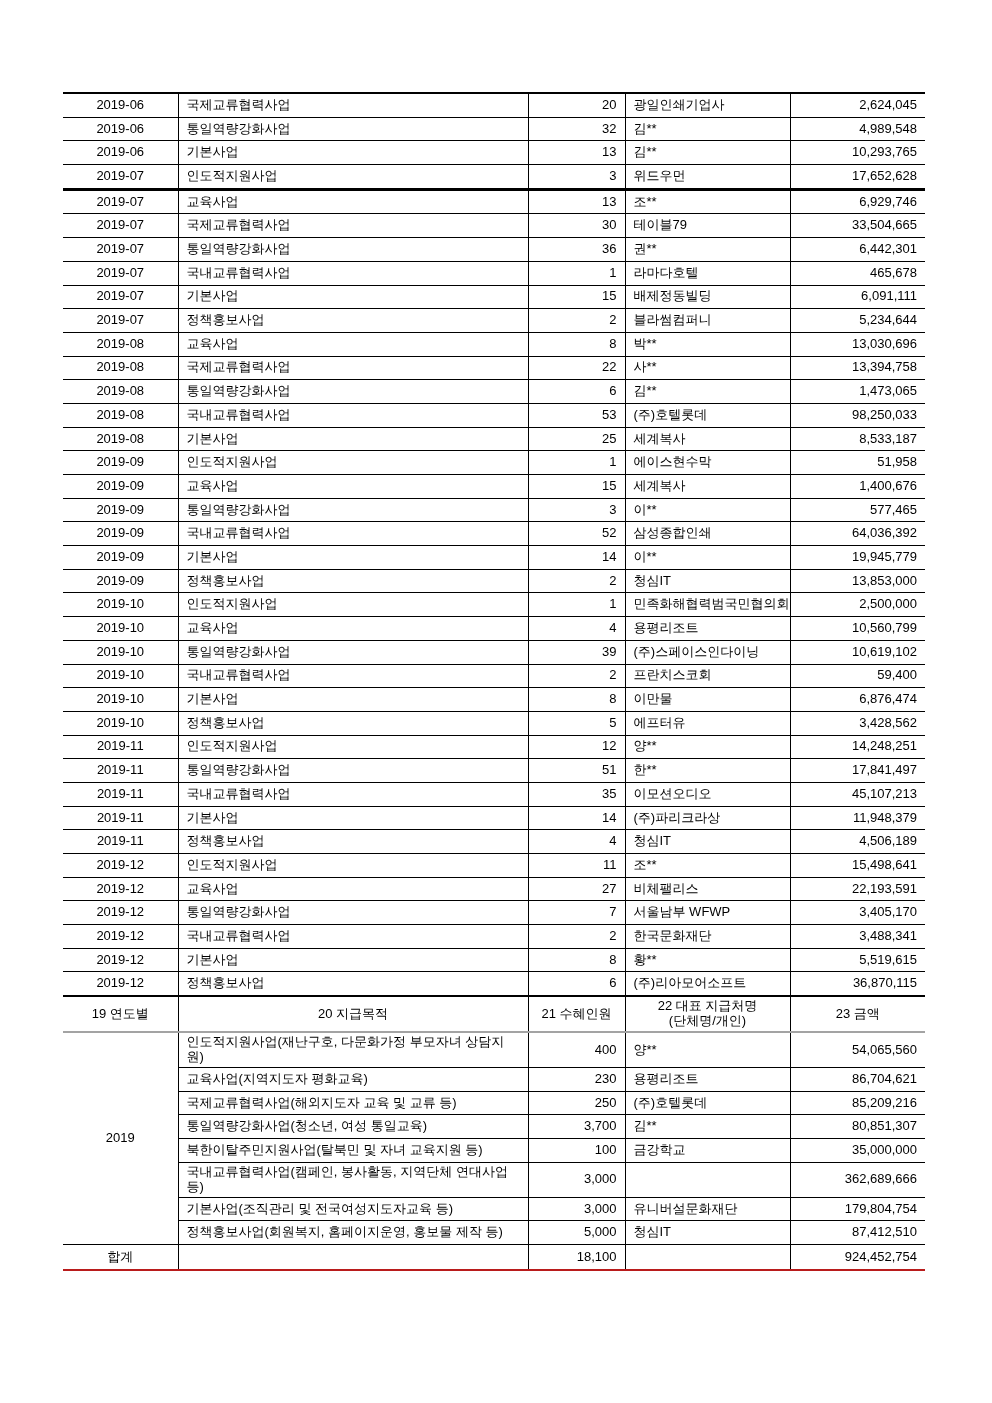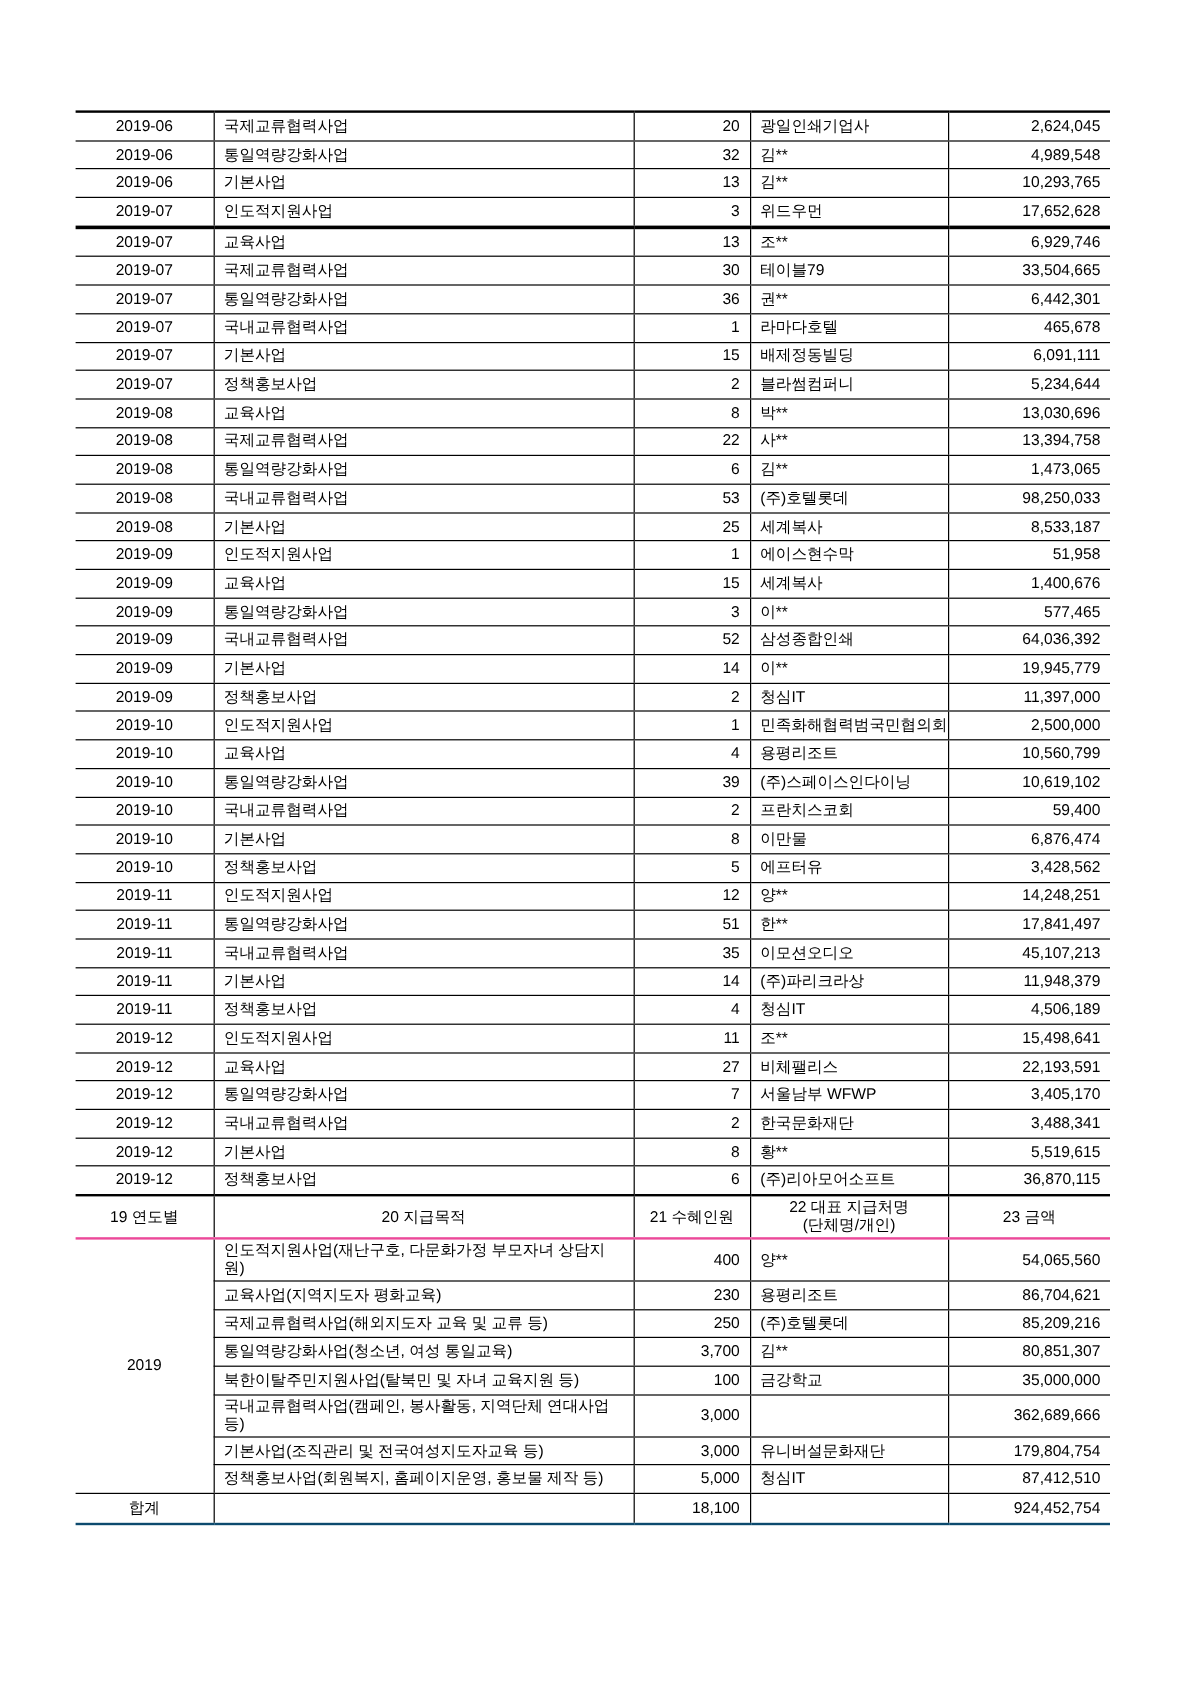--- a/index.html
+++ b/index.html
@@ -24,22 +24,22 @@
     overflow:hidden;
     vertical-align:middle;
   }
   
   td.c1, td.c2, td.c3, td.c4 { border-left:1px solid #000; }
   .ctr { text-align:center; }
   .num { text-align:right; }
   
   #detail-body tr:first-child td { border-top:2px solid #000; }
   tr.sep td { border-bottom:3px solid #000; }
-  tr.hdr td { border-top:2px solid #000; border-bottom:2px solid #ec4899; height:30px; }
-  tr.total td { border-bottom:2px solid #0c4a6e; height:20px; }
+  tr.hdr td { border-top:2px solid #000; border-bottom:2px solid #a3a3a3; height:30px; }
+  tr.total td { border-bottom:2px solid #b91c1c; height:20px; }
   #summary-body td.c1 { white-space:normal; }
   td.year-cell { font-size:13px; }
 </style>
 </head>
 <body>
 
 <div class="sheet">
   <table class="grid">
     <colgroup>
       <col style="width:115px">
@@ -188,21 +188,21 @@
           <td class="c1">기본사업</td>
           <td class="c2 num">14</td>
           <td class="c3">이**</td>
           <td class="c4 num">19,945,779</td>
         </tr>
         <tr>
           <td class="c0 ctr">2019-09</td>
           <td class="c1">정책홍보사업</td>
           <td class="c2 num">2</td>
           <td class="c3">청심IT</td>
-          <td class="c4 num">11,397,000</td>
+          <td class="c4 num">13,853,000</td>
         </tr>
         <tr>
           <td class="c0 ctr">2019-10</td>
           <td class="c1">인도적지원사업</td>
           <td class="c2 num">1</td>
           <td class="c3">민족화해협력범국민협의회</td>
           <td class="c4 num">2,500,000</td>
         </tr>
         <tr>
           <td class="c0 ctr">2019-10</td>

